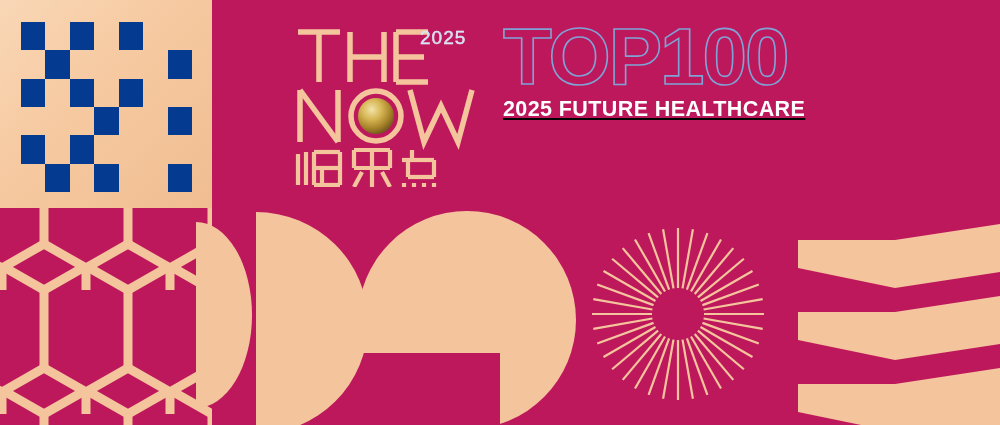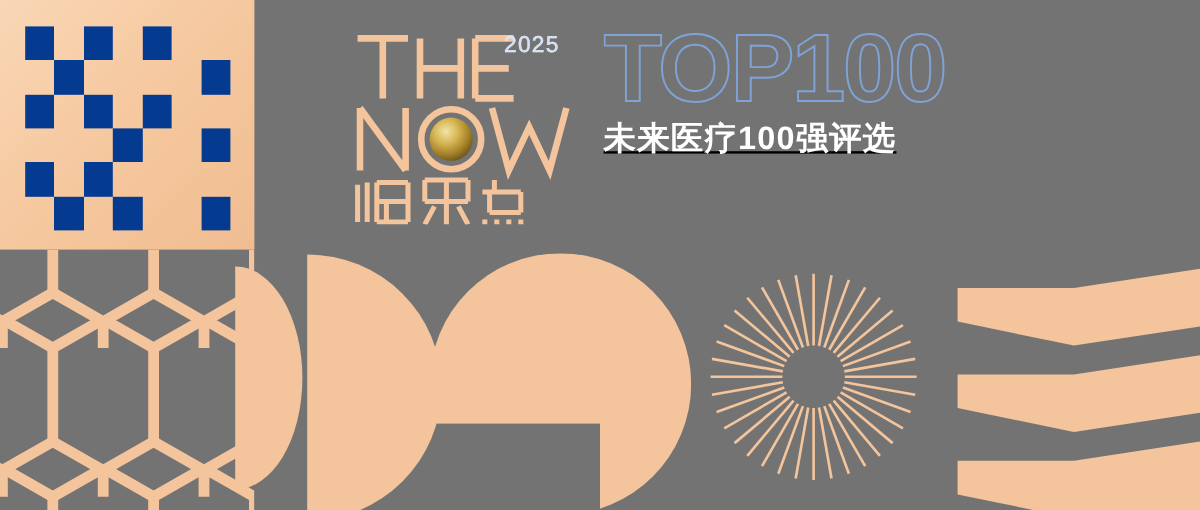--- a/index.html
+++ b/index.html
@@ -1,19 +1,19 @@
 <!DOCTYPE html>
 <html><head>
 <meta charset="utf-8">
 <style>
   html,body{margin:0;padding:0;background:#03408f;}
   #banner{
     position:relative;
     width:1000px;height:425px;
-    background:#737373;
+    background:#be185d;
     overflow:hidden;
     font-family:"Liberation Sans", sans-serif;
   }
 
   
   #checker-panel{
     position:absolute;left:0;top:0;width:212px;height:208px;
     background:linear-gradient(135deg,#f9d7b6 0%,#f6c9a0 45%,#f0bd91 100%);
   }
   #checker-grid{
@@ -340,16 +340,16 @@
           <path d="M142,161 L142,165"></path>
       </g>
     </svg>
     <span id="year-badge">2025</span>
   </div>
 
   <div id="title-block">
     <svg id="top100" width="345" height="74" viewBox="0 0 345 74">
       <text x="0" y="62" font-family="&quot;Liberation Sans&quot;, sans-serif" font-size="80" font-weight="bold" letter-spacing="-2" fill="none" stroke="#7fa3d6" stroke-width="1.6">TOP100</text>
     </svg>
-    <div id="line-cn">未来医疗100强评选</div>
+    <div class="line-en" id="line-en-1">2025 FUTURE HEALTHCARE</div>
   </div>
 
 </div>
 
 </body></html>

